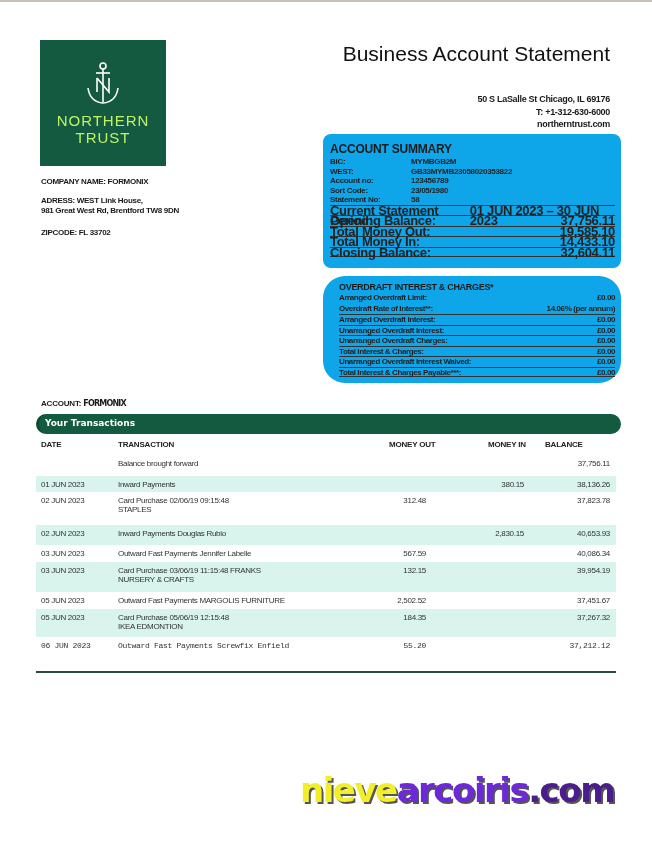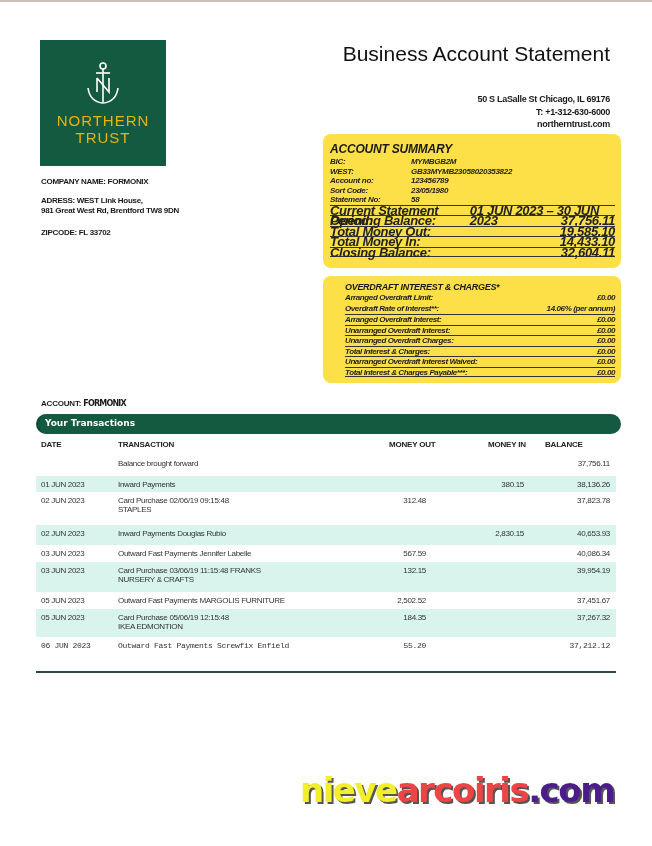--- a/index.html
+++ b/index.html
@@ -1,54 +1,54 @@
 <!DOCTYPE html>
 <html><head>
 <meta charset="utf-8">
 <style>
   * { box-sizing: border-box; margin: 0; padding: 0; }
   html, body { width: 652px; height: 846px; background: #ffffff; overflow: hidden; }
   body { font-family: "Liberation Sans", sans-serif; color: #1a1a1a; position: relative; }
   .topline { position: absolute; left: 0; top: 0; width: 652px; height: 2px; background: #cbbfb8; }
-  .logo { position: absolute; left: 40px; top: 40px; width: 126px; height: 126px; background: #145a41; color: #eab308; text-align: center; }
+  .logo { position: absolute; left: 40px; top: 40px; width: 126px; height: 126px; background: #145a41; color: #bef264; text-align: center; }
   .logo svg { position: absolute; left: 44px; top: 22px; }
   .logo .l1 { position: absolute; left: 0; width: 126px; top: 72px; font-size: 15px; letter-spacing: 1px; }
   .logo .l2 { position: absolute; left: 0; width: 126px; top: 89px; font-size: 15px; letter-spacing: 1px; }
   .doc-title { position: absolute; right: 42px; top: 42px; font-size: 21px; color: #111; }
   .bank-addr { position: absolute; right: 42px; top: 93px; text-align: right; font-size: 9px; font-weight: bold; line-height: 12.5px; letter-spacing: -0.3px; }
   .cust { position: absolute; left: 41px; font-size: 8px; font-weight: bold; letter-spacing: -0.3px; line-height: 10px; }
-  .box { position: absolute; background: #fde047; border-radius: 8px; font-style: italic; }
+  .box { position: absolute; background: #0ea5e9; border-radius: 8px; }
   .sum { left: 323px; top: 134px; width: 298px; height: 134px; padding: 8px 6px 0 7px; }
   .sum h2 { font-size: 12px; font-weight: bold; letter-spacing: -0.2px; margin-bottom: 1px; }
   .kv { display: flex; font-size: 8px; letter-spacing: -0.3px; height: 9.5px; line-height: 9.5px; font-weight: bold; color: #222; }
   .kv .k { width: 81px; }
   .kvr { display: flex; justify-content: space-between; font-size: 13px; font-weight: bold; letter-spacing: -0.3px; height: 10.5px; line-height: 10px; border-top: 1px solid #333; color: #222; }
   .kvr.last { border-bottom: 1px solid #333; }
-  .od { left: 323px; top: 276px; width: 298px; height: 107px; padding: 6px 6px 0 22px; }
+  .od { left: 323px; top: 276px; width: 298px; height: 107px; padding: 6px 6px 0 16px; border-radius: 22px; }
   .od h3 { font-size: 9px; font-weight: bold; letter-spacing: -0.3px; margin-bottom: 1px; }
   .odr { display: flex; justify-content: space-between; font-size: 8px; font-weight: bold; letter-spacing: -0.4px; height: 10.5px; line-height: 10px; color: #222; }
   .odr.lined { border-top: 1px solid #333; }
   .odr.last { border-bottom: 1px solid #333; }
   .acct { position: absolute; left: 41px; top: 399px; font-size: 8px; font-weight: bold; letter-spacing: -0.2px; }
   .acct b { font-family: "DejaVu Sans", sans-serif; font-weight: 900; letter-spacing: -0.8px; }
   .tx-bar { position: absolute; left: 36px; top: 414px; width: 585px; height: 20px; background: #145a41; border-radius: 0 10px 10px 0; border-left: 3px solid #0d4a34; border-top-left-radius: 10px; border-bottom-left-radius: 10px; }
   .tx-bar span { position: absolute; left: 6px; top: 4px; color: #fff; font-family: "DejaVu Sans", sans-serif; font-weight: bold; font-size: 9px; }
   .th { position: absolute; top: 440px; font-size: 8px; font-weight: bold; letter-spacing: -0.2px; color: #222; }
   .row { position: absolute; left: 36px; width: 580px; font-size: 8px; color: #333; letter-spacing: -0.3px; line-height: 9px; }
   .row.alt { background: #d8f4ec; }
   .row .c { position: absolute; top: 4px; }
   .c-date { left: 5px; }
   .c-desc { left: 82px; width: 240px; }
   .c-out { right: 190px; text-align: right; }
   .c-in { right: 92px; text-align: right; }
   .c-bal { right: 6px; text-align: right; }
   .endline { position: absolute; left: 36px; top: 671px; width: 580px; height: 2px; background: #2e4a3e; }
   .watermark { position: absolute; left: 300px; top: 770px; font-family: "DejaVu Sans", sans-serif; font-weight: bold; font-size: 34px; letter-spacing: -1.5px; text-shadow: 2px 2px 0 #555; }
   .wm1 { color: #f2ee2a; }
-  .wm2 { color: #ef4444; margin-top: 8px; }
+  .wm2 { color: #6d28d9; margin-top: 8px; }
   .wm3 { color: #4a1c8c; }
 </style>
 </head>
 <body>
 
 <div class="topline"></div>
 
 <div class="logo">
   <svg width="38" height="46" viewBox="0 0 38 46">
     <g fill="none" stroke="#fff" stroke-width="1.6">

